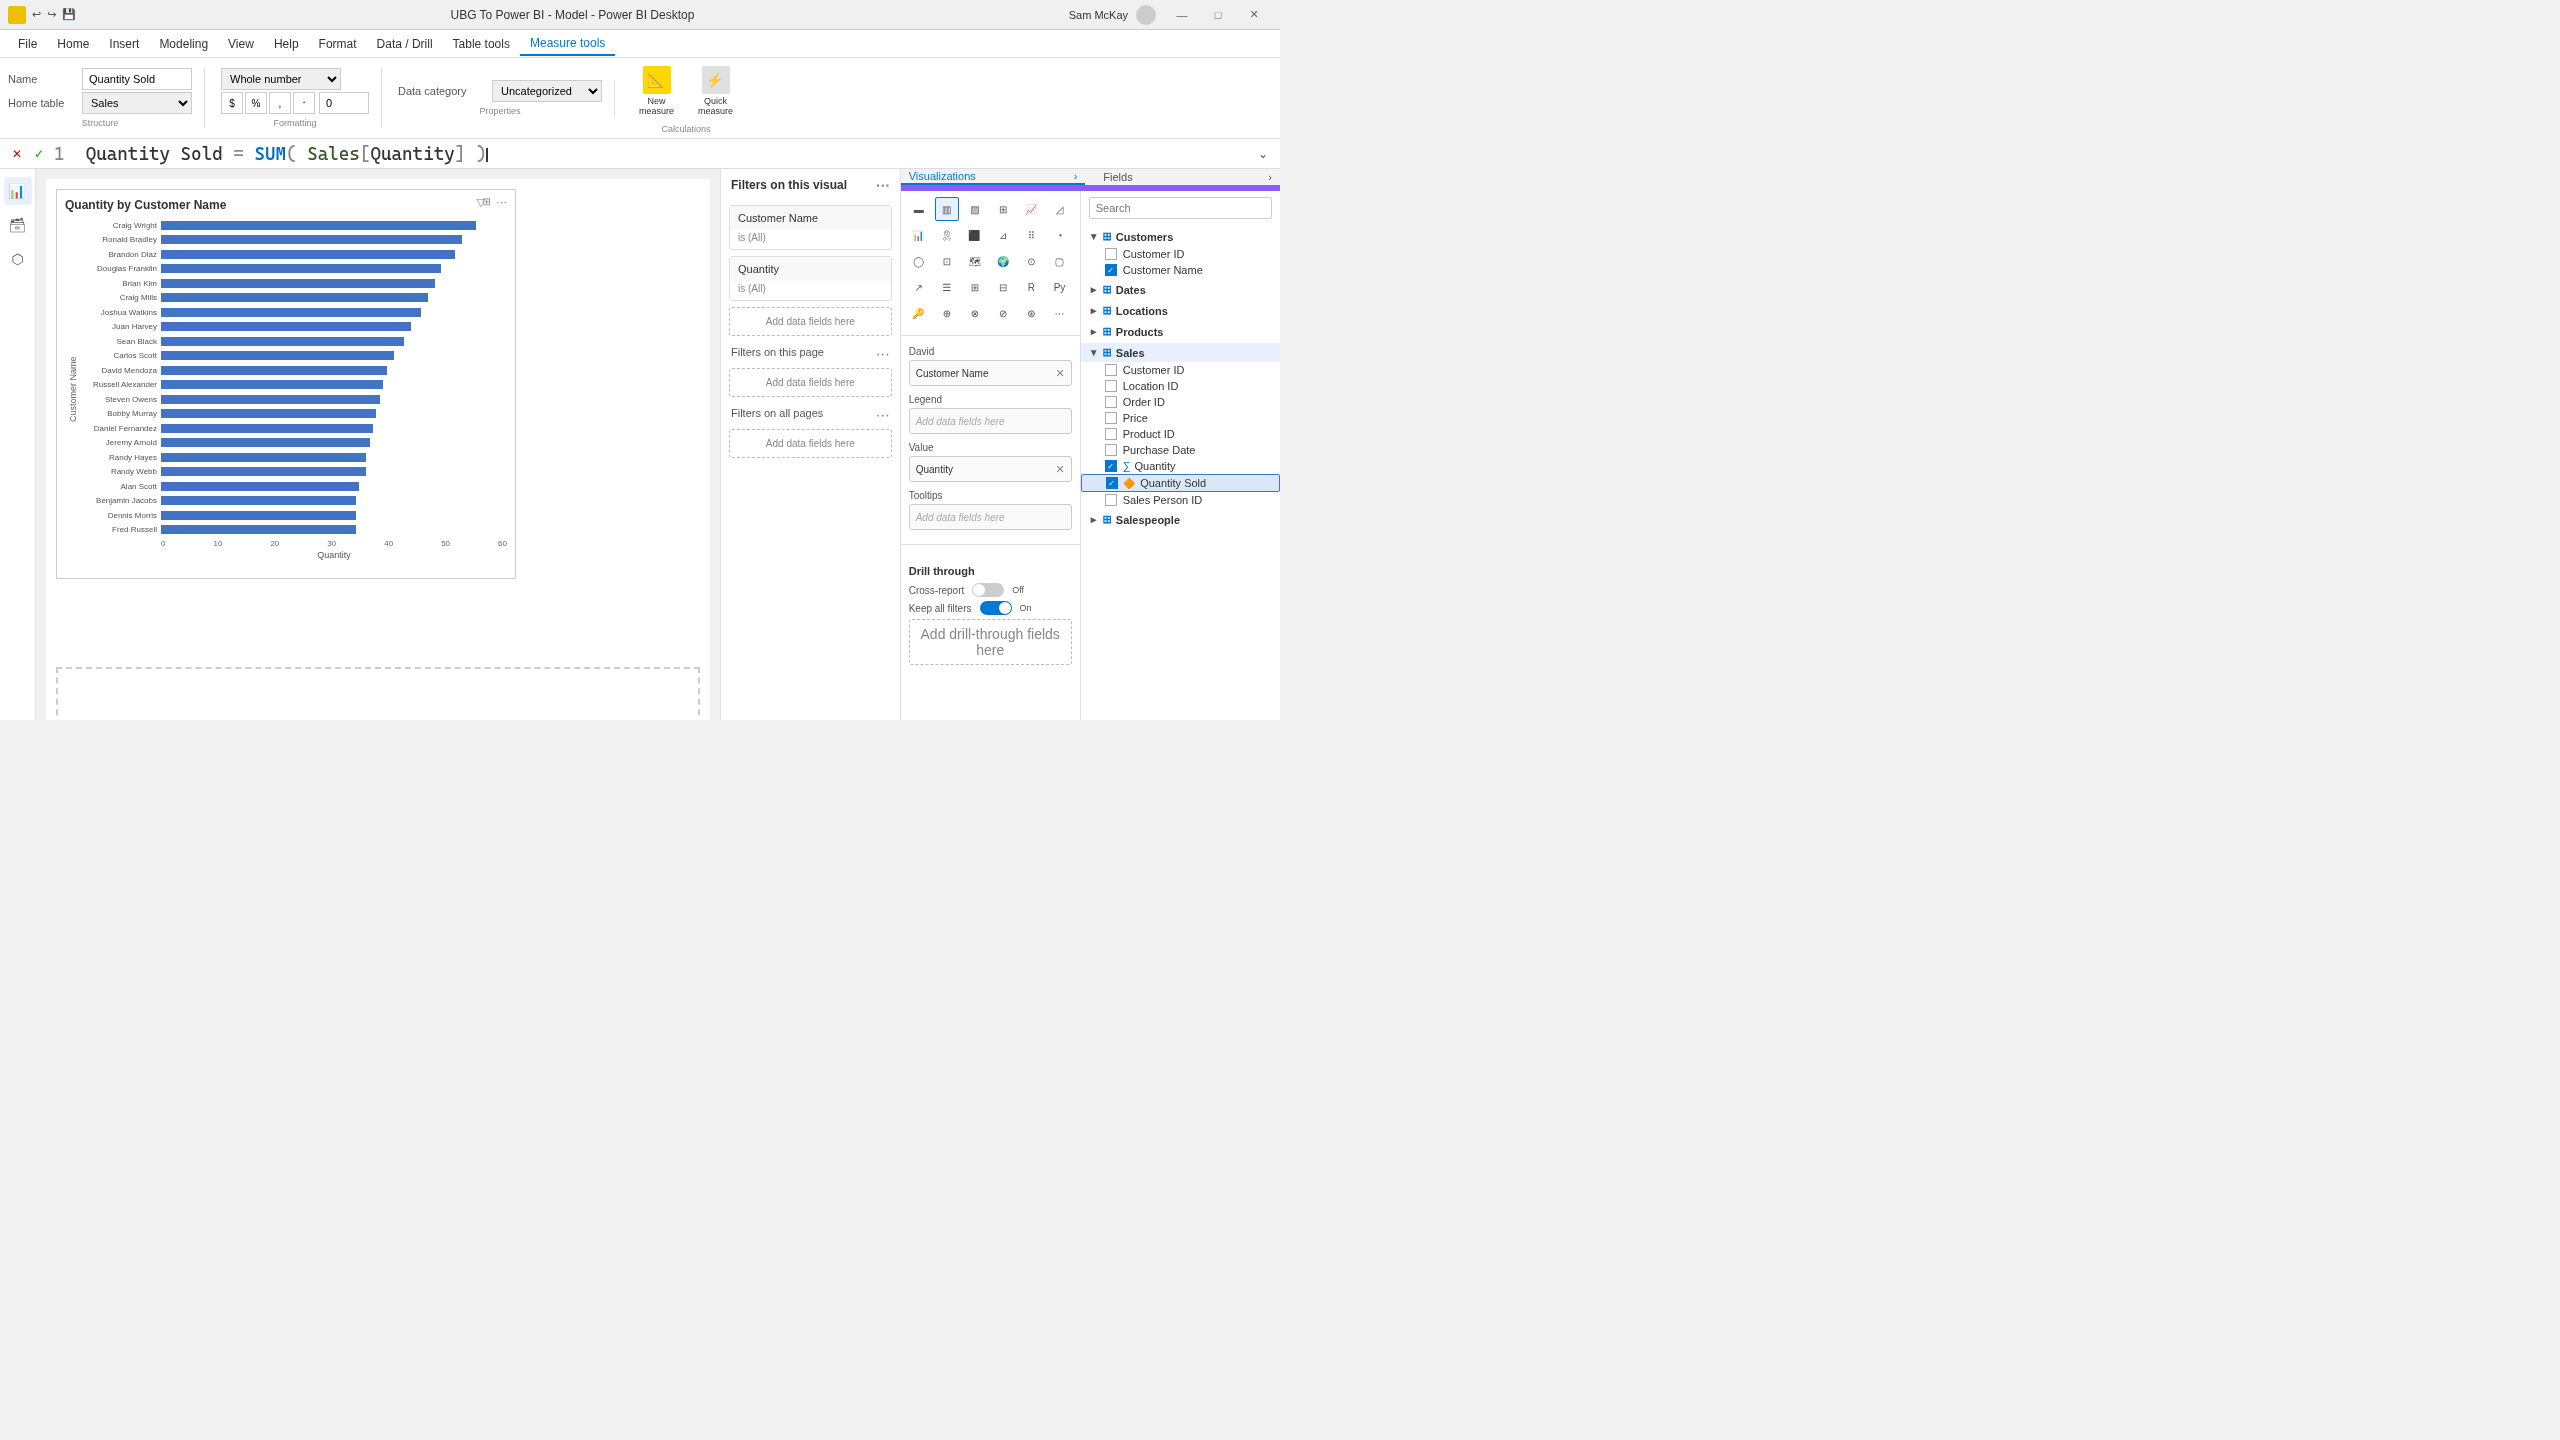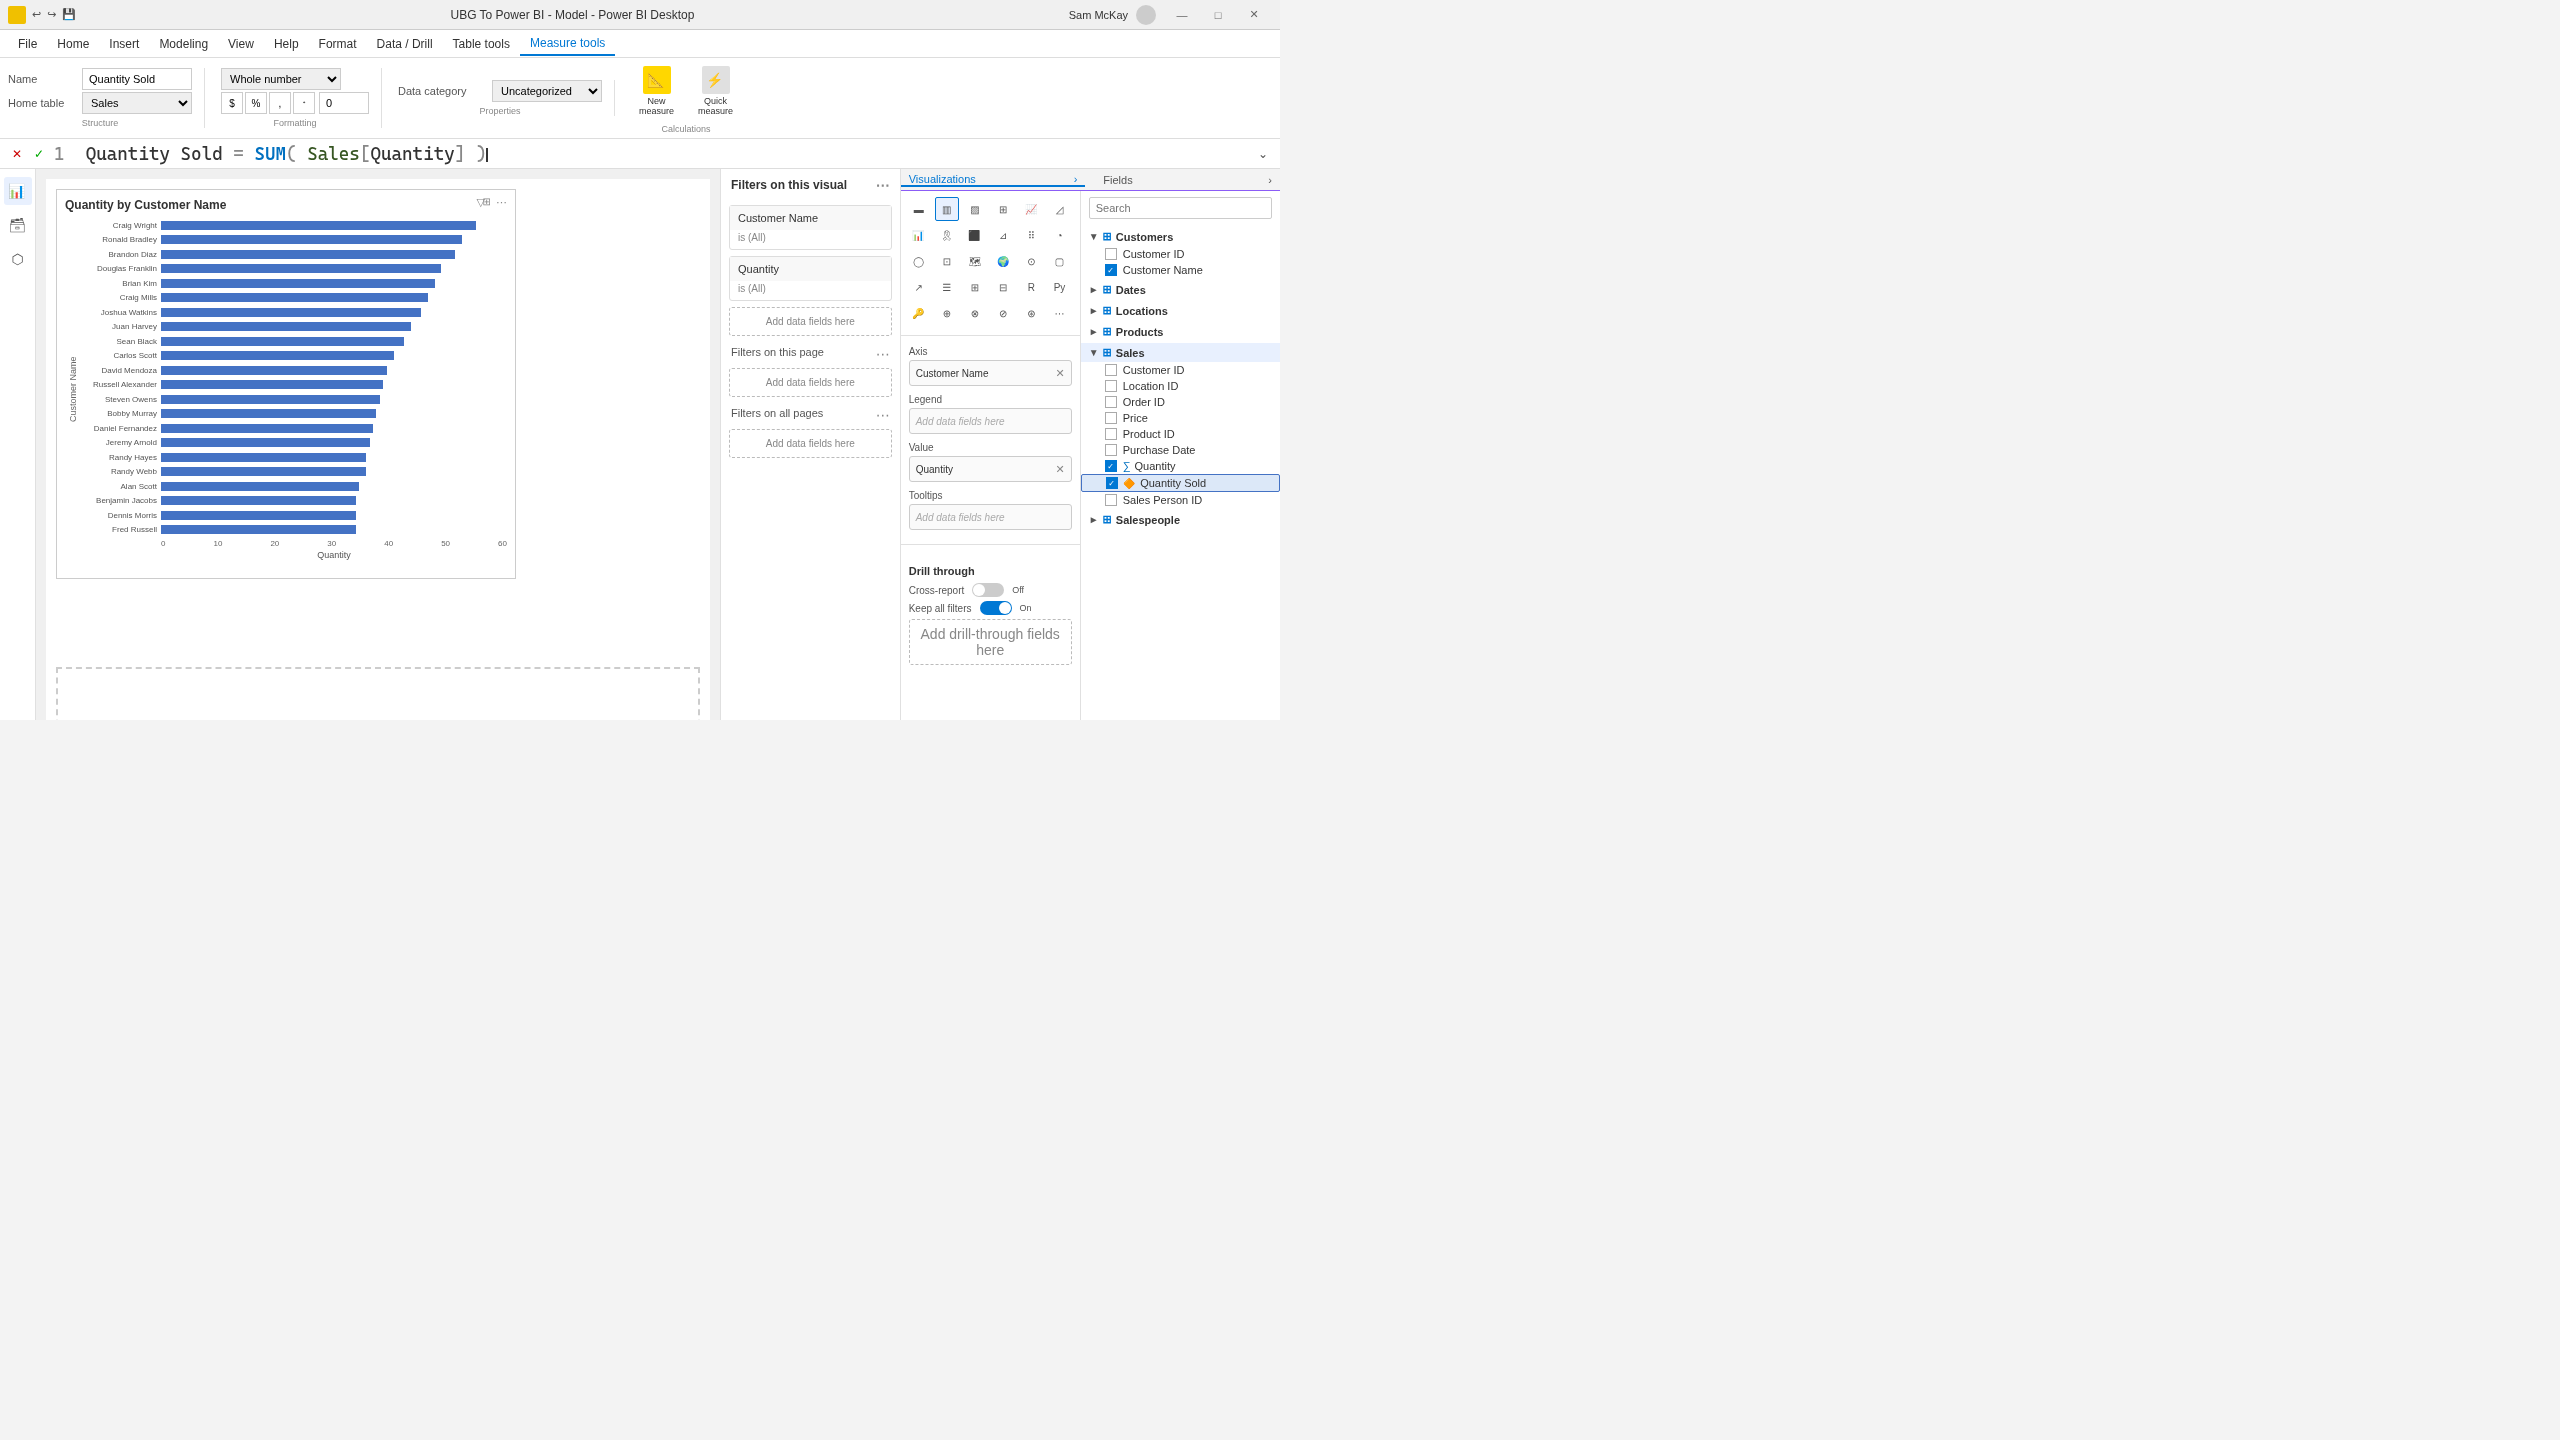--- a/index.html
+++ b/index.html
@@ -80,21 +80,21 @@
     .panel-dots { font-size: 14px; cursor: pointer; color: #888; }
     .filter-section { margin: 4px 8px; }
     .filter-card { border: 1px solid #ddd; border-radius: 3px; margin-bottom: 6px; }
     .filter-card-header { padding: 6px 8px; background: #f8f8f8; font-size: 11px; font-weight: 500; }
     .filter-card-sub { padding: 2px 8px 6px; font-size: 10px; color: #888; }
     .filter-add { padding: 8px; border: 1px dashed #bbb; border-radius: 3px; text-align: center; font-size: 10px; color: #888; margin: 4px 8px; cursor: pointer; }
     .filter-section-label { font-size: 11px; color: #555; padding: 6px 10px 2px; font-weight: 500; display: flex; justify-content: space-between; }
     
     
     .viz-fields { display: flex; flex-direction: column; width: 380px; }
-    .viz-fields-top { display: flex; gap: 10px; border-bottom: 1px solid #8b5cf6; height: 22px; align-items: center; }
+    .viz-fields-top { display: flex; gap: 10px; border-bottom: 6px solid #8b5cf6; height: 22px; }
     .vf-tab { flex: 1; text-align: center; font-size: 11px; padding: 3px; cursor: pointer; color: #555; display: flex; align-items: center; justify-content: space-between; padding: 0 8px; }
     .vf-tab.active { color: #0078d4; border-bottom: 2px solid #0078d4; }
     
     .viz-fields-content { display: flex; flex: 1; overflow: hidden; }
     
     
     .viz-panel { width: 180px; border-right: 1px solid #e0e0e0; overflow-y: auto; background: #fff; }
     .viz-icons-grid { display: grid; grid-template-columns: repeat(6, 1fr); gap: 2px; padding: 6px; }
     .viz-icon-btn { width: 24px; height: 24px; border: 1px solid transparent; border-radius: 2px; display: flex; align-items: center; justify-content: center; cursor: pointer; font-size: 10px; color: #555; }
     .viz-icon-btn.active { border-color: #0078d4; background: #e8f0fe; }
@@ -500,21 +500,21 @@
             <div class="viz-icon-btn">⊗</div>
             <div class="viz-icon-btn">⊘</div>
             <div class="viz-icon-btn">⊛</div>
             <div class="viz-icon-btn">⋯</div>
           </div>
 
           <div class="viz-divider"></div>
 
           <div class="viz-wells">
             <div class="well-section">
-              <div class="well-label">Axis</div>
+              <div class="well-label">David</div>
               <div class="well-box">
                 <span>Customer Name</span>
                 <span class="well-x">✕</span>
               </div>
             </div>
 
             <div class="well-section">
               <div class="well-label">Legend</div>
               <div class="well-box empty">
                 <span>Add data fields here</span>

